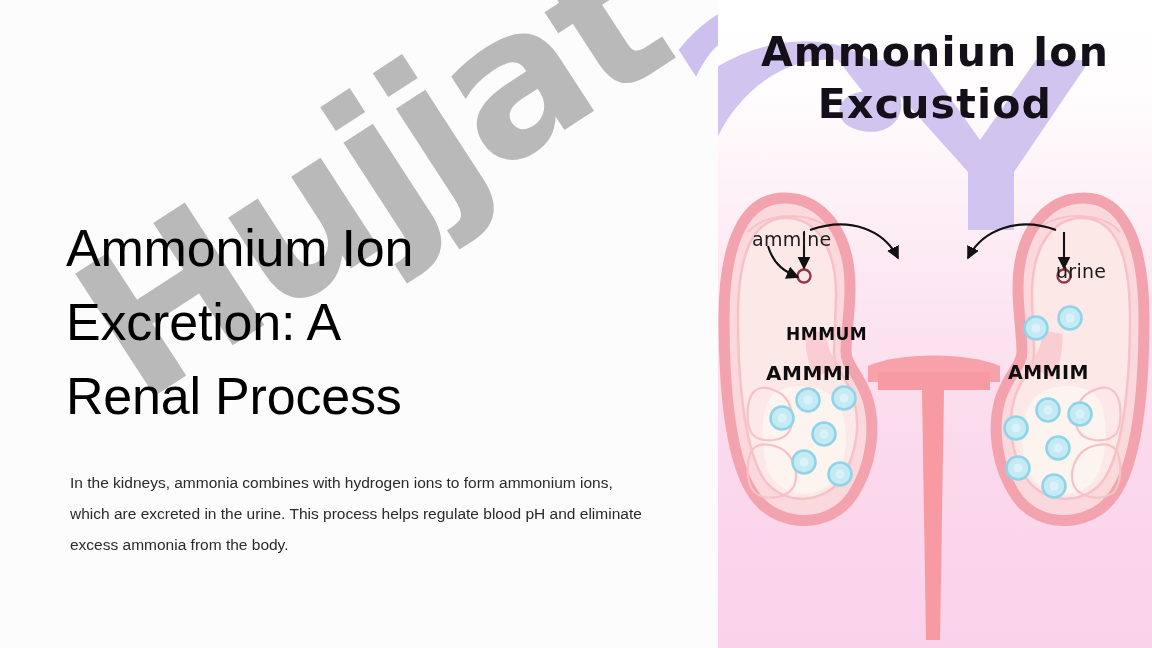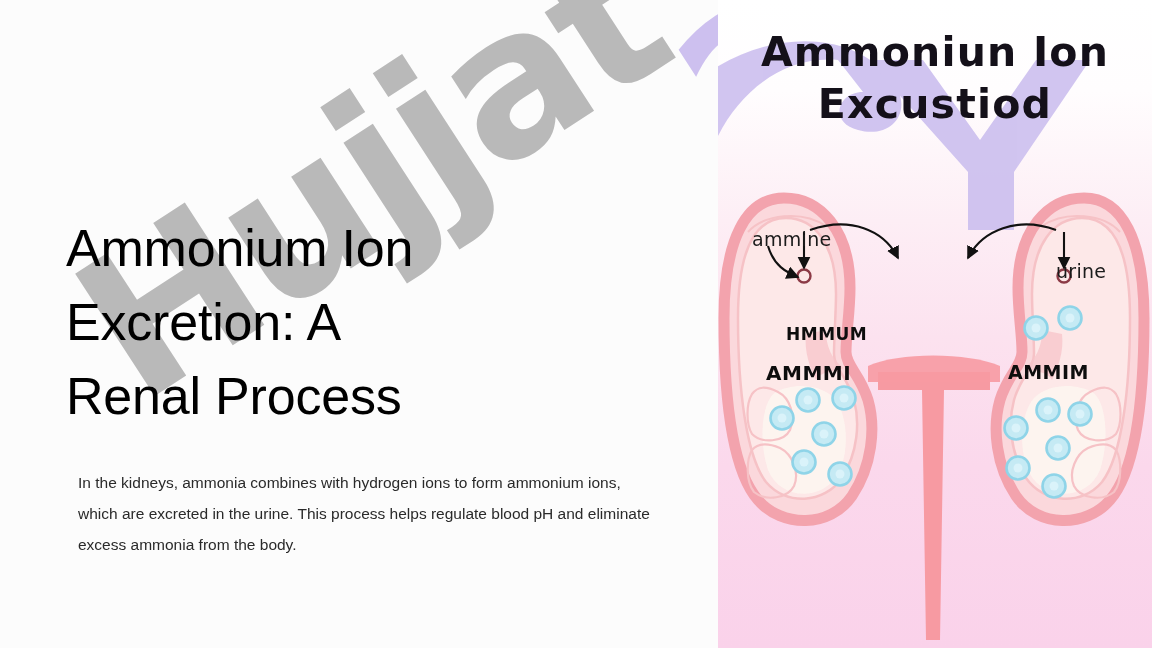--- a/index.html
+++ b/index.html
@@ -52,21 +52,21 @@
     margin: 0 0 34px 0;
     white-space: pre-line;
   }
 
   .slide-body {
     font-family: "Liberation Sans", sans-serif;
     font-size: 15.5px;
     line-height: 2.0;
     font-weight: 400;
     color: #2a2a2a;
-    margin: 12px;
+    margin: 4px;
     width: 572px;
   }
 
   
   .watermark-layer {
     position: absolute;
     left: 0;
     top: 0;
     width: 1152px;
     height: 648px;

